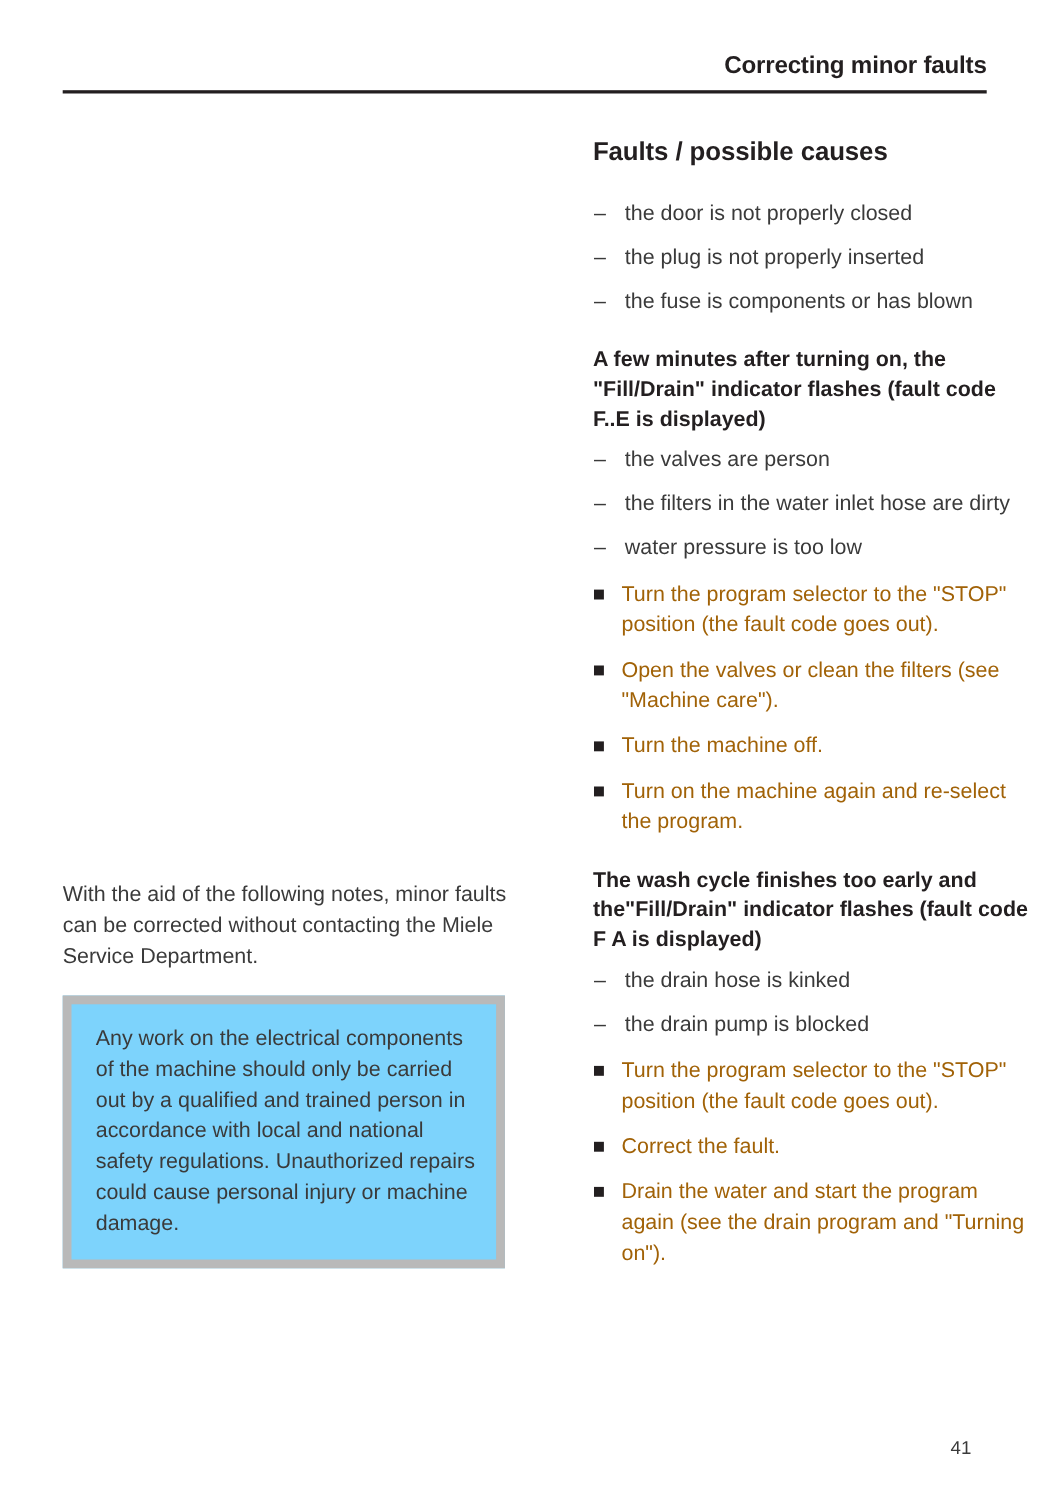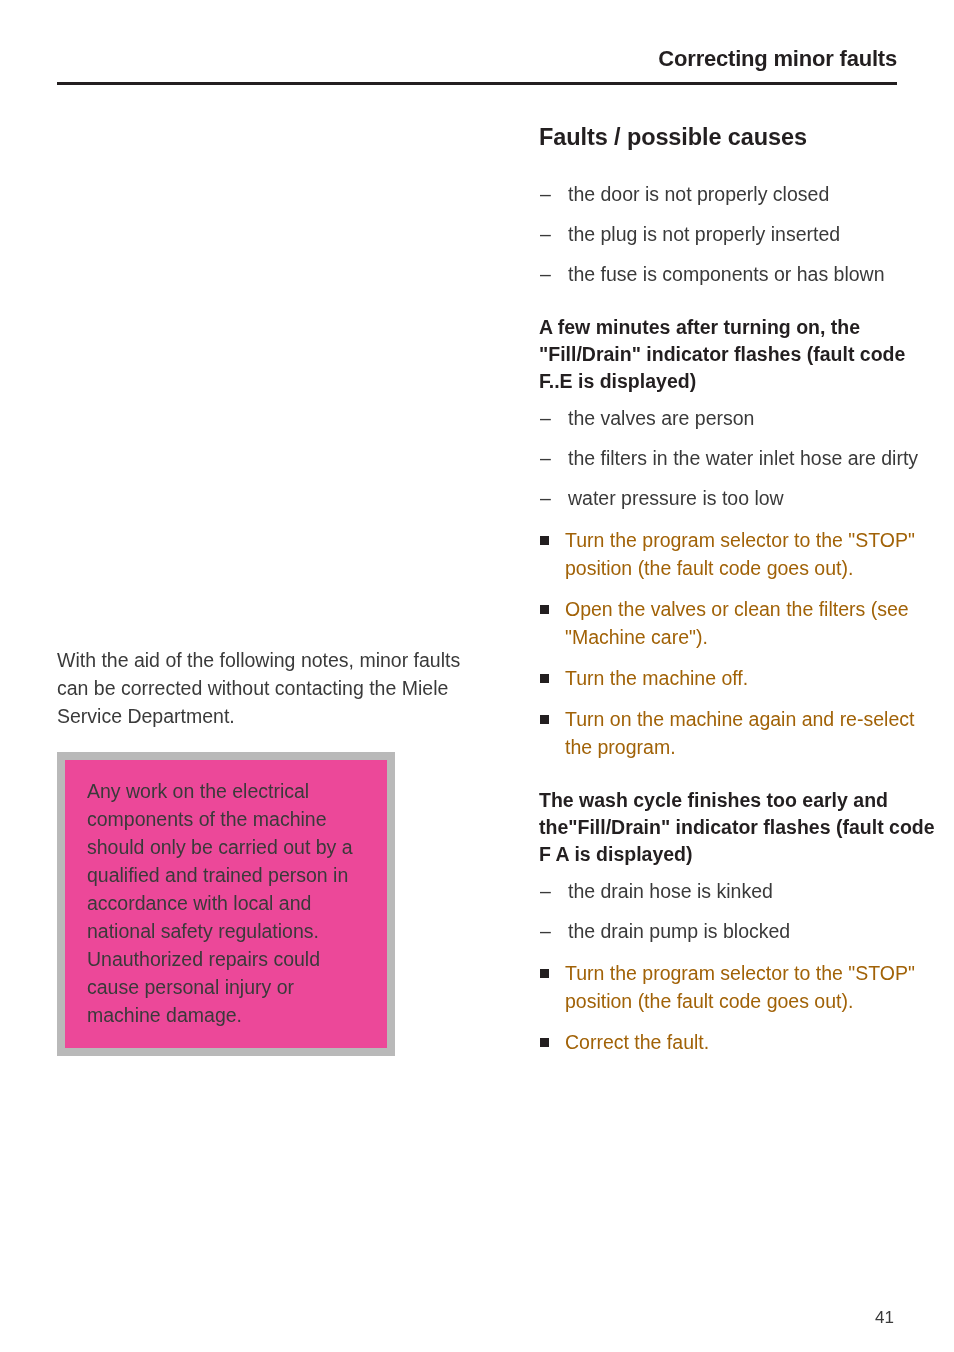--- a/index.html
+++ b/index.html
@@ -61,24 +61,24 @@
   
   .intro {
     font-size: 19.5px;
     line-height: 28px;
     margin: 0 0 22px 0;
     color: #3a3a3a;
   }
 
   .warning-box {
     border: 8px solid #b9b9b9;
-    background: #ec4899;
+    background: #7dd3fc;
     padding: 17px 18px 19px 22px;
     box-sizing: border-box;
-    width: 338px;
+    width: 402px;
   }
   .warning-box p {
     margin: 0;
     font-size: 19.5px;
     line-height: 28px;
     color: #3a3a3a;
   }
 
   
   .section-title {
@@ -144,21 +144,21 @@
     top: 10px;
     width: 9px;
     height: 9px;
     background: #231f20;
   }
 
   
   .page-footer {
     position: absolute;
     left: 57px;
-    right: 60px;
+    right: 71px;
     bottom: 25px;
     text-align: right;
   }
   .page-number {
     font-size: 17px;
     color: #3a3a3a;
     line-height: 1;
   }
 </style>
 </head>
@@ -206,20 +206,21 @@
           </div>
           <div class="fault-block">
             <div class="fault-heading">The wash cycle finishes too early and the"Fill/Drain" indicator flashes (fault code F A is displayed)</div>
             <ul class="cause-list">
               <li><span class="dash">–</span><span>the drain hose is kinked</span></li>
               <li><span class="dash">–</span><span>the drain pump is blocked</span></li>
             </ul>
             <ul class="action-list">
               <li><span class="sq"></span><span>Turn the program selector to the "STOP" position (the fault code goes out).</span></li>
               <li><span class="sq"></span><span>Correct the fault.</span></li>
+              <li><span class="sq"></span><span>Drain the water and start the program again (see the drain program and "Turning on").</span></li>
             </ul>
           </div>
         </div>
     </div>
 
   </div>
 
   <div class="page-footer">
     <span class="page-number">41</span>
   </div>

